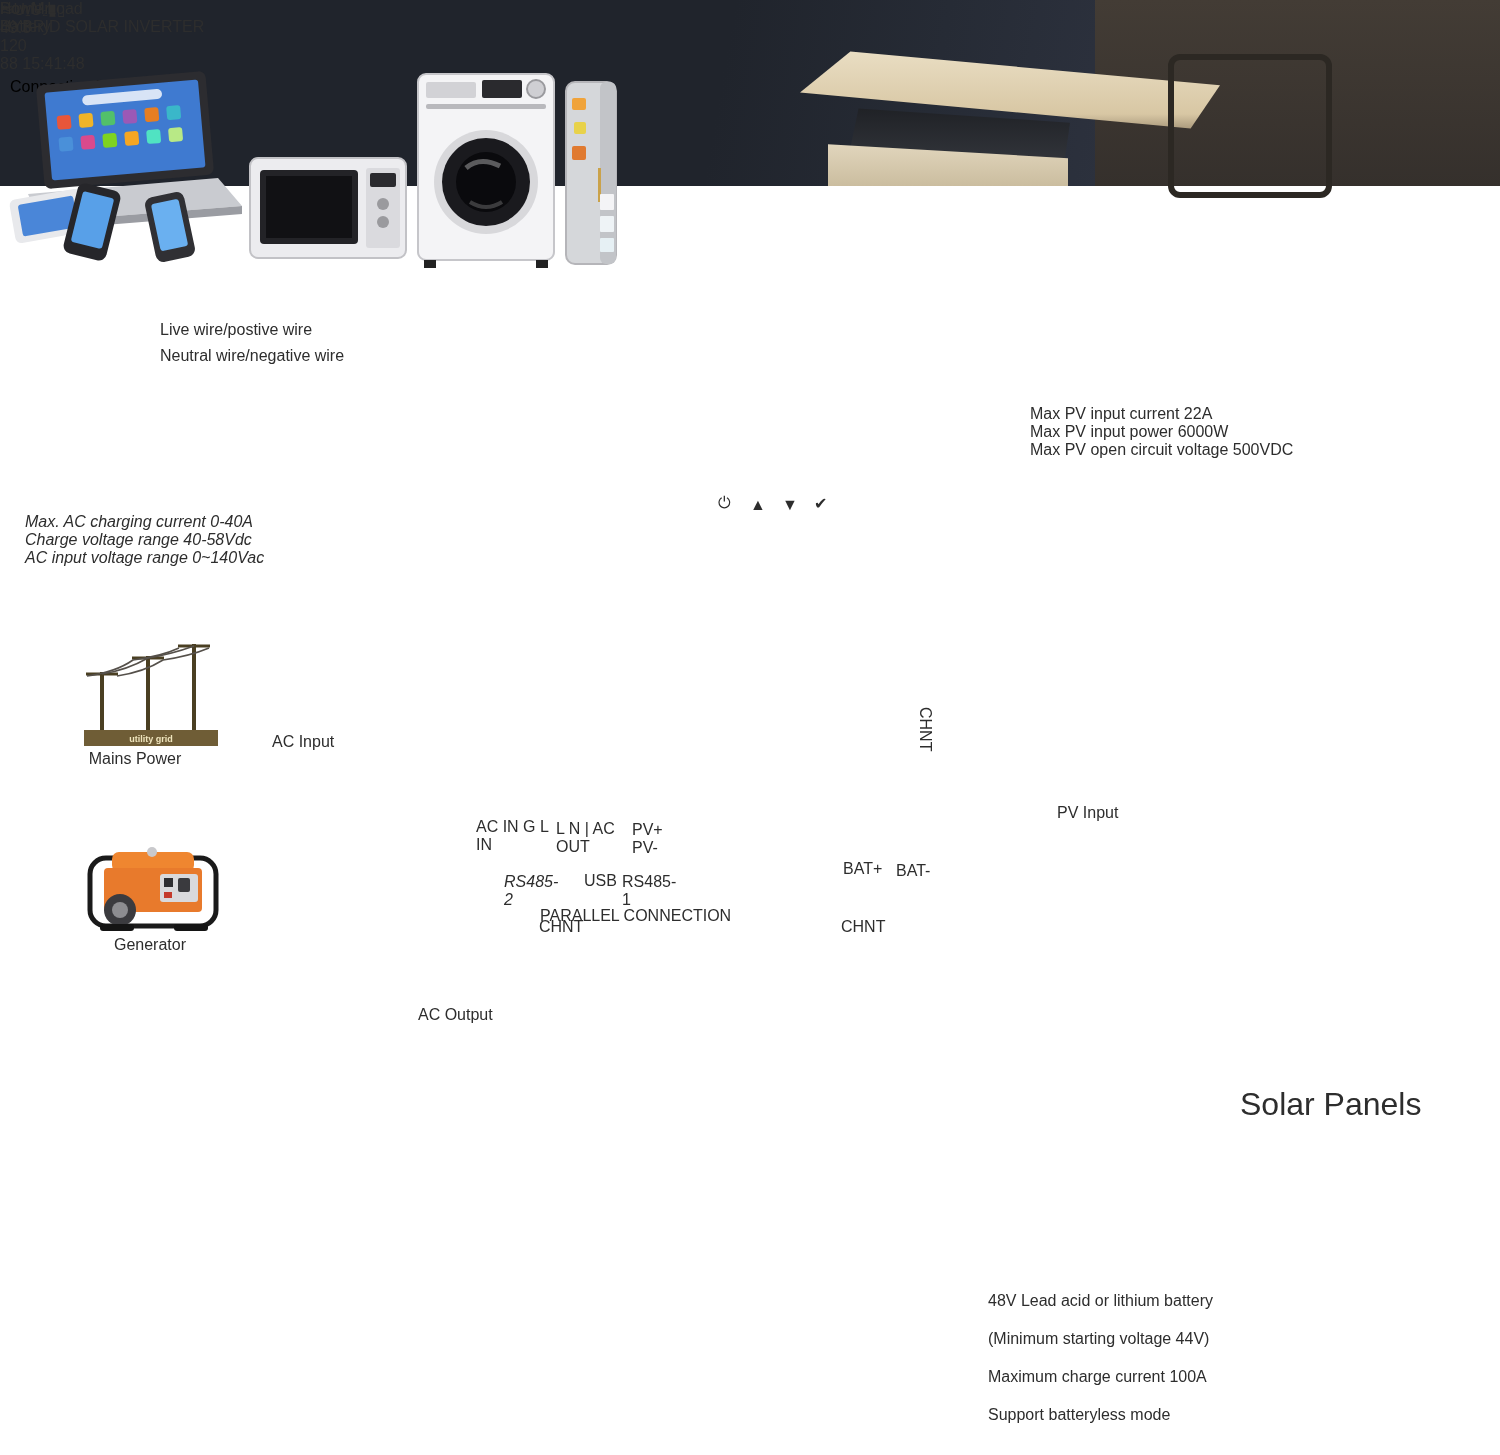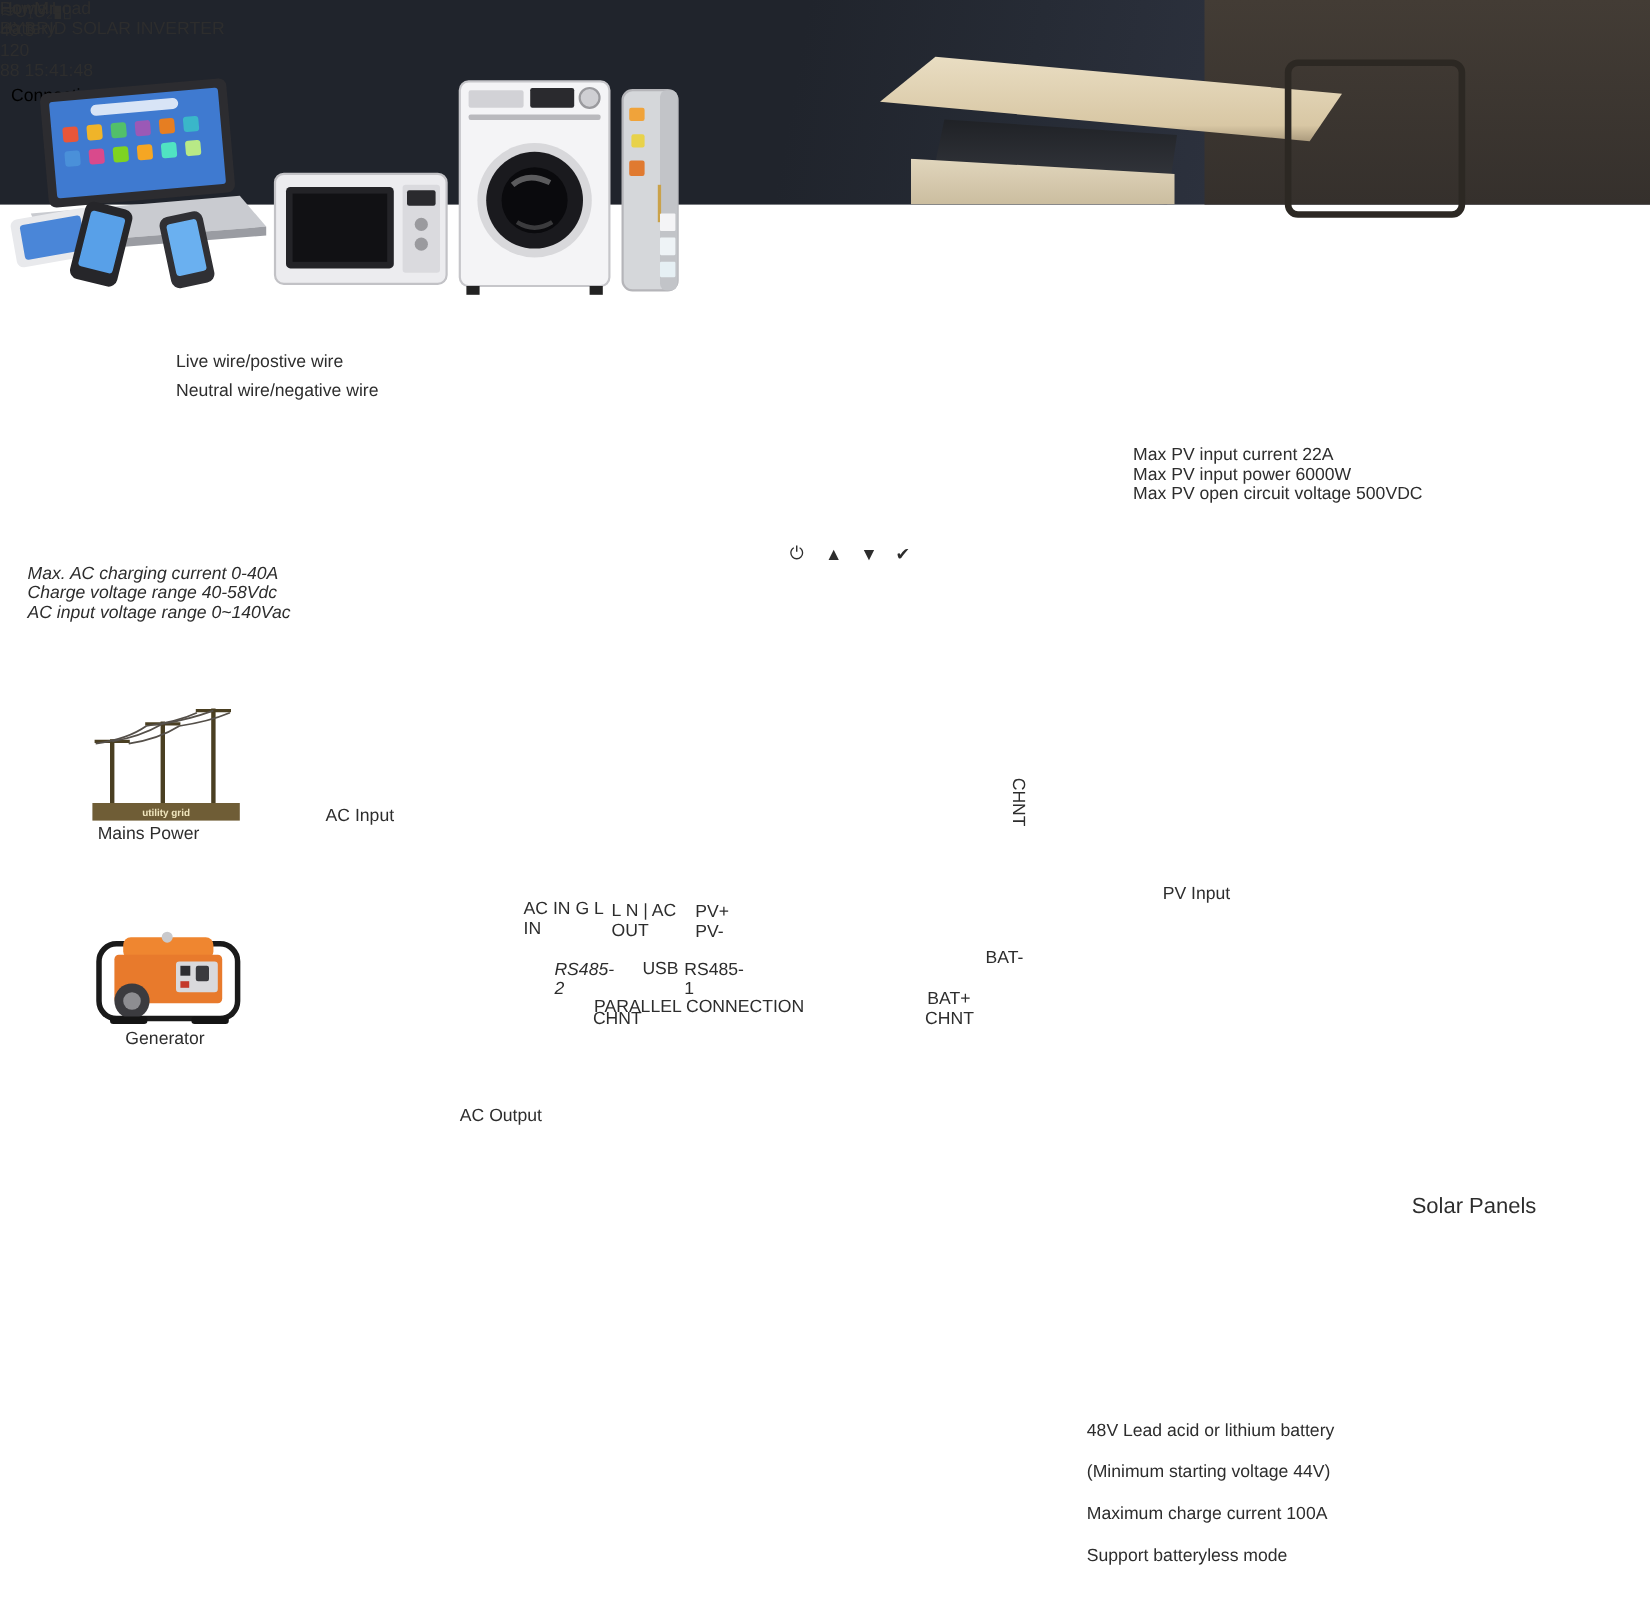--- a/index.html
+++ b/index.html
@@ -277,21 +277,21 @@
 
   <div class="greenblk abs" style="left:492px;top:890px;width:40px;height:14px;"><i style="left:12%;"></i><i style="left:46%;"></i><i style="left:78%;"></i></div>
   <div class="greenblk abs" style="left:542px;top:891px;width:40px;height:14px;"><i style="left:12%;"></i><i style="left:46%;"></i><i style="left:78%;"></i></div>
   <div class="db9 abs" style="left:598px;top:890px;width:52px;"></div>
   <div class="db9 abs" style="left:662px;top:889px;width:52px;"></div>
   <div class="tinylab abs" style="left:540px;top:907px;">PARALLEL CONNECTION</div>
 
   <div class="fan abs" style="left:726px;top:778px;width:142px;height:142px;"></div>
   <div class="fan abs" style="left:932px;top:798px;width:118px;height:118px;"></div>
 
-  <div class="batlab abs" style="left:843px;top:860px;margin-top:40px;">BAT+</div>
+  <div class="batlab abs" style="left:843px;top:860px;">BAT+</div>
   <div class="batlab abs" style="left:896px;top:862px;">BAT-</div>
 
   <div class="breaker abs" style="left:846px;top:757px;width:88px;height:46px;">
     <div class="screw" style="left:5px;top:5px;"></div>
       <div class="screw" style="left:5px;bottom:5px;"></div>
     <div class="screw" style="right:5px;top:5px;"></div>
       <div class="screw" style="right:5px;bottom:5px;"></div>
     <div class="bluebar" style="right:20px;top:4px;width:3px;height:38px;"></div>
     <div class="brand" style="right:26px;top:4px;transform:rotate(90deg);transform-origin:right top;">CHNT</div>
     <div class="tog" style="left:22px;top:6px;width:26px;height:14px;"></div>
@@ -357,29 +357,29 @@
     <circle cx="38" cy="98" r="8" fill="#8d8d91"></circle>
     <rect x="78" y="62" width="38" height="28" rx="3" fill="#d9d9dc"></rect>
     <rect x="82" y="66" width="9" height="9" fill="#2e2e32"></rect>
     <rect x="96" y="66" width="12" height="14" rx="2" fill="#3a3a3e"></rect>
     <rect x="82" y="80" width="8" height="6" fill="#c43a2c"></rect>
     <rect x="18" y="112" width="34" height="7" rx="3" fill="#141414"></rect>
     <rect x="92" y="112" width="34" height="7" rx="3" fill="#141414"></rect>
   </svg>
   <div class="biglab abs" style="left:70px;top:936px;width:160px;text-align:center;">Generator</div>
 
-  <div class="biglab abs" style="left:272px;top:733px;margin-left:24px;">AC Input</div>
+  <div class="biglab abs" style="left:272px;top:733px;">AC Input</div>
   <div class="biglab abs" style="left:418px;top:1006px;">AC Output</div>
   <div class="biglab abs" style="left:1057px;top:804px;">PV Input</div>
 
   <div class="panel abs" style="top:548px;height:114px;"></div>
   <div class="panel abs" style="top:674px;height:112px;"></div>
   <div class="panel abs" style="top:794px;height:112px;"></div>
   <div class="panel abs" style="top:916px;height:122px;"></div>
-  <div class="biglab abs" style="left:1240px;top:1086px;width:200px;text-align:center;font-size:20px;">Solar Panels</div>
+  <div class="biglab abs" style="left:1240px;top:1086px;width:200px;text-align:left;font-size:32px;">Solar Panels</div>
 
   <div id="battery" class="abs">
     <div class="blogo">PowMr</div>
     <div class="btag">Battery</div>
     <div class="opanel"></div>
     <div class="bdisp"><i></i></div>
   </div>
 
   <div id="homebox" class="abs">
     <div class="hl-title">Home Load</div>

